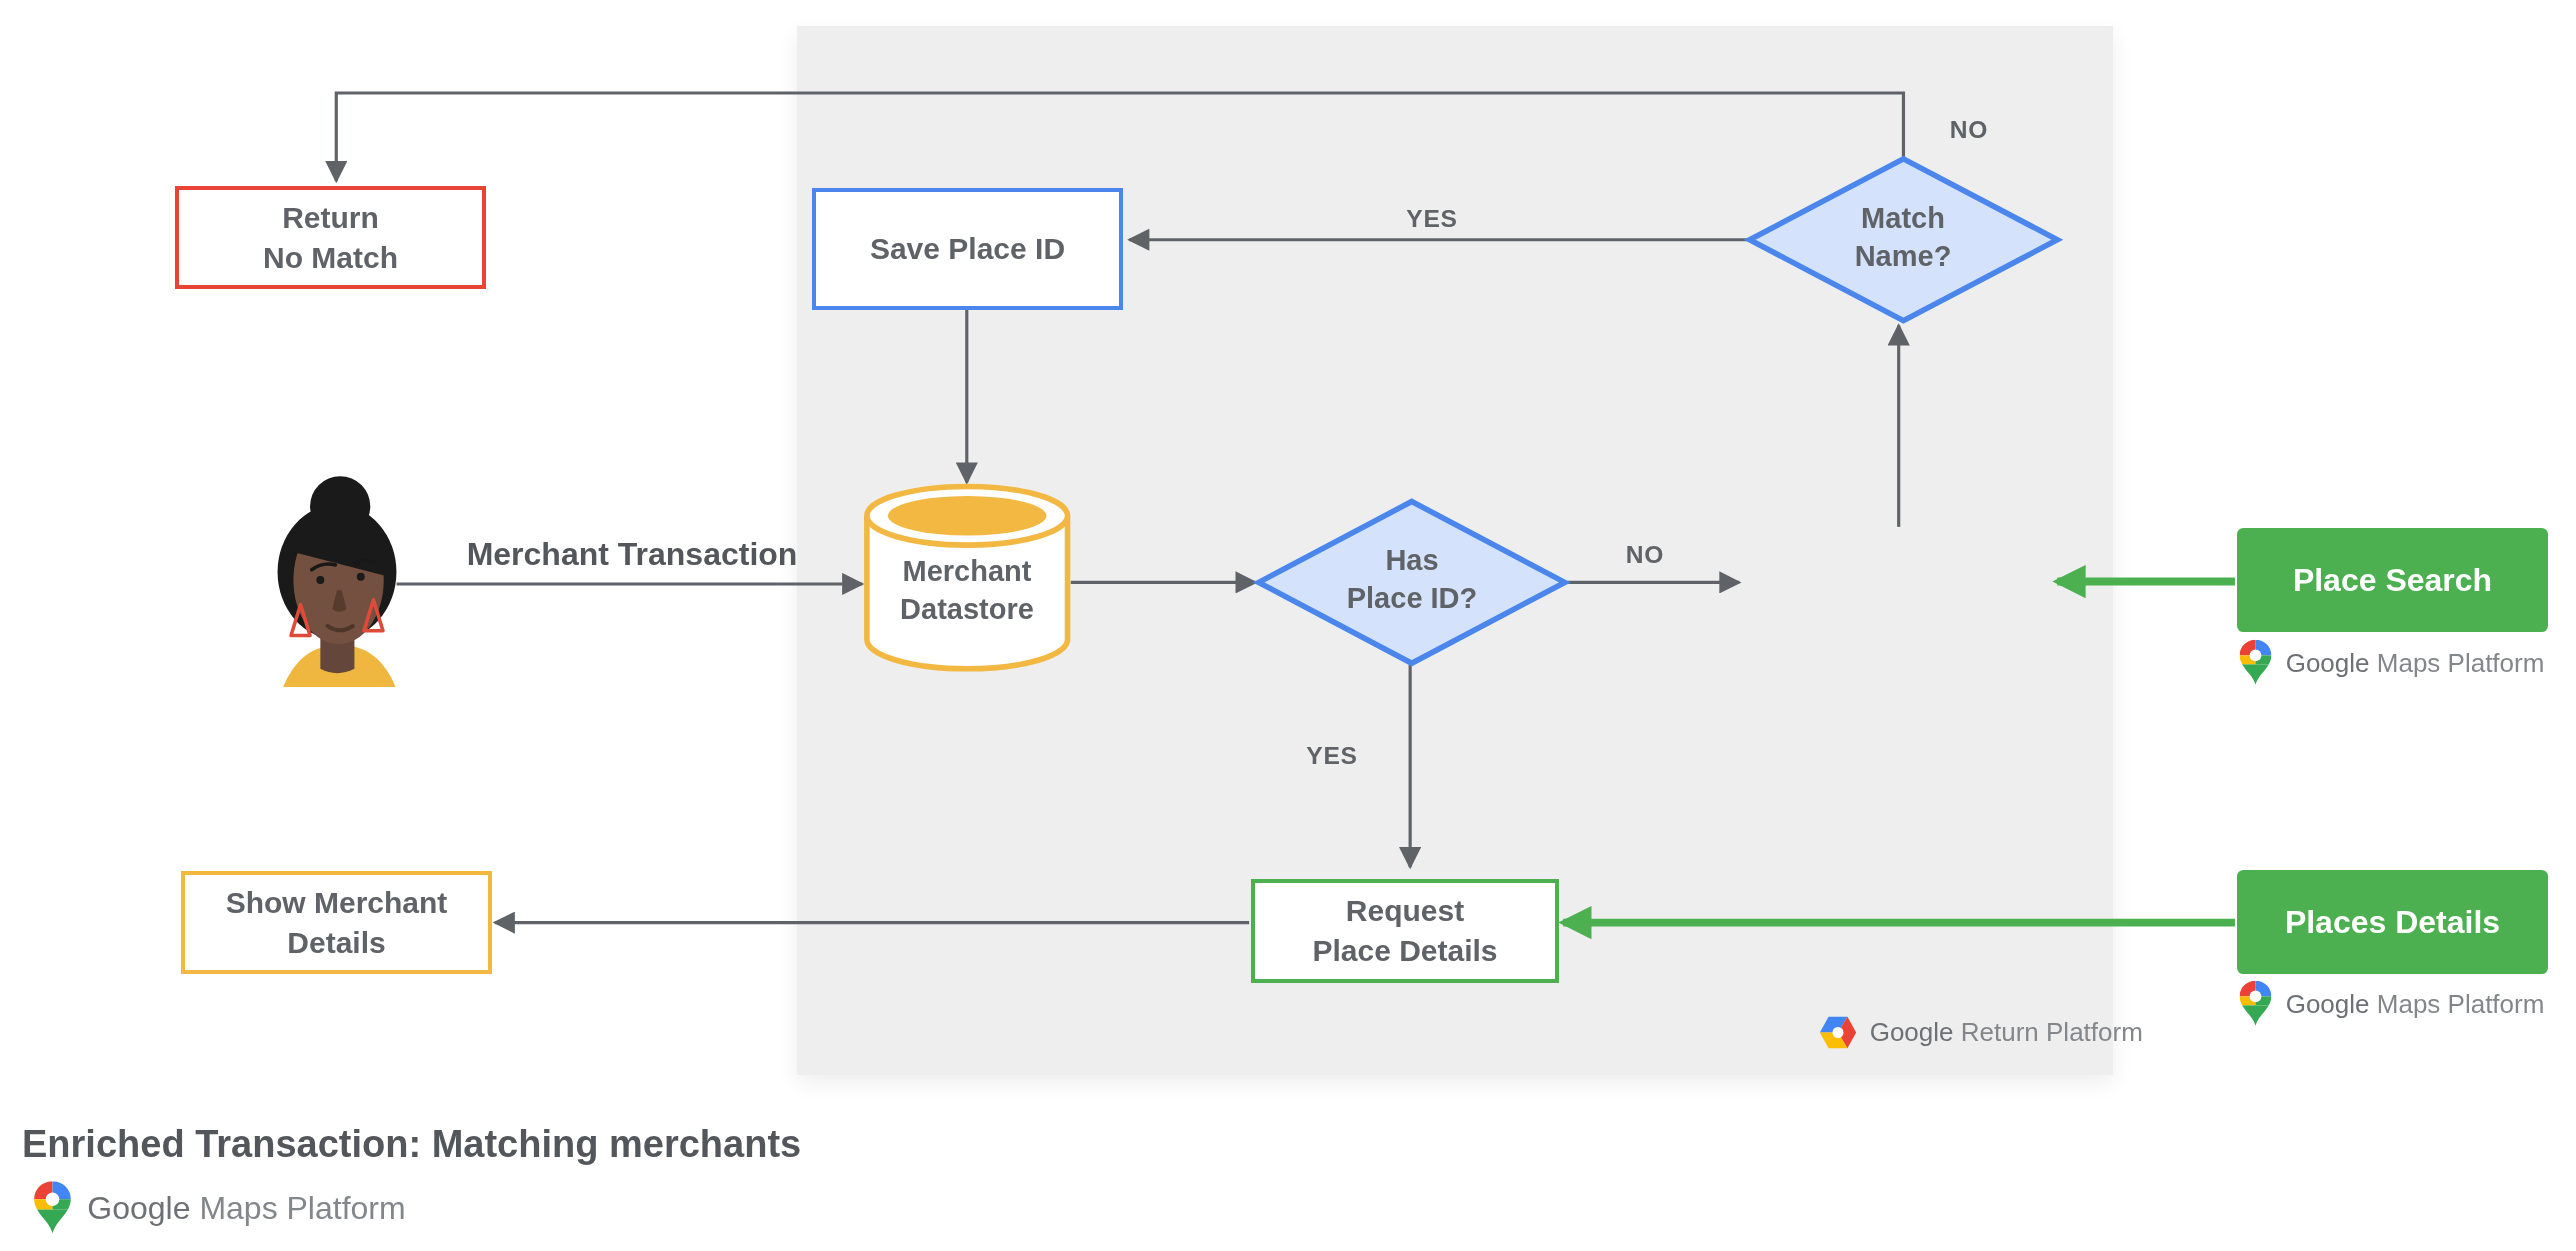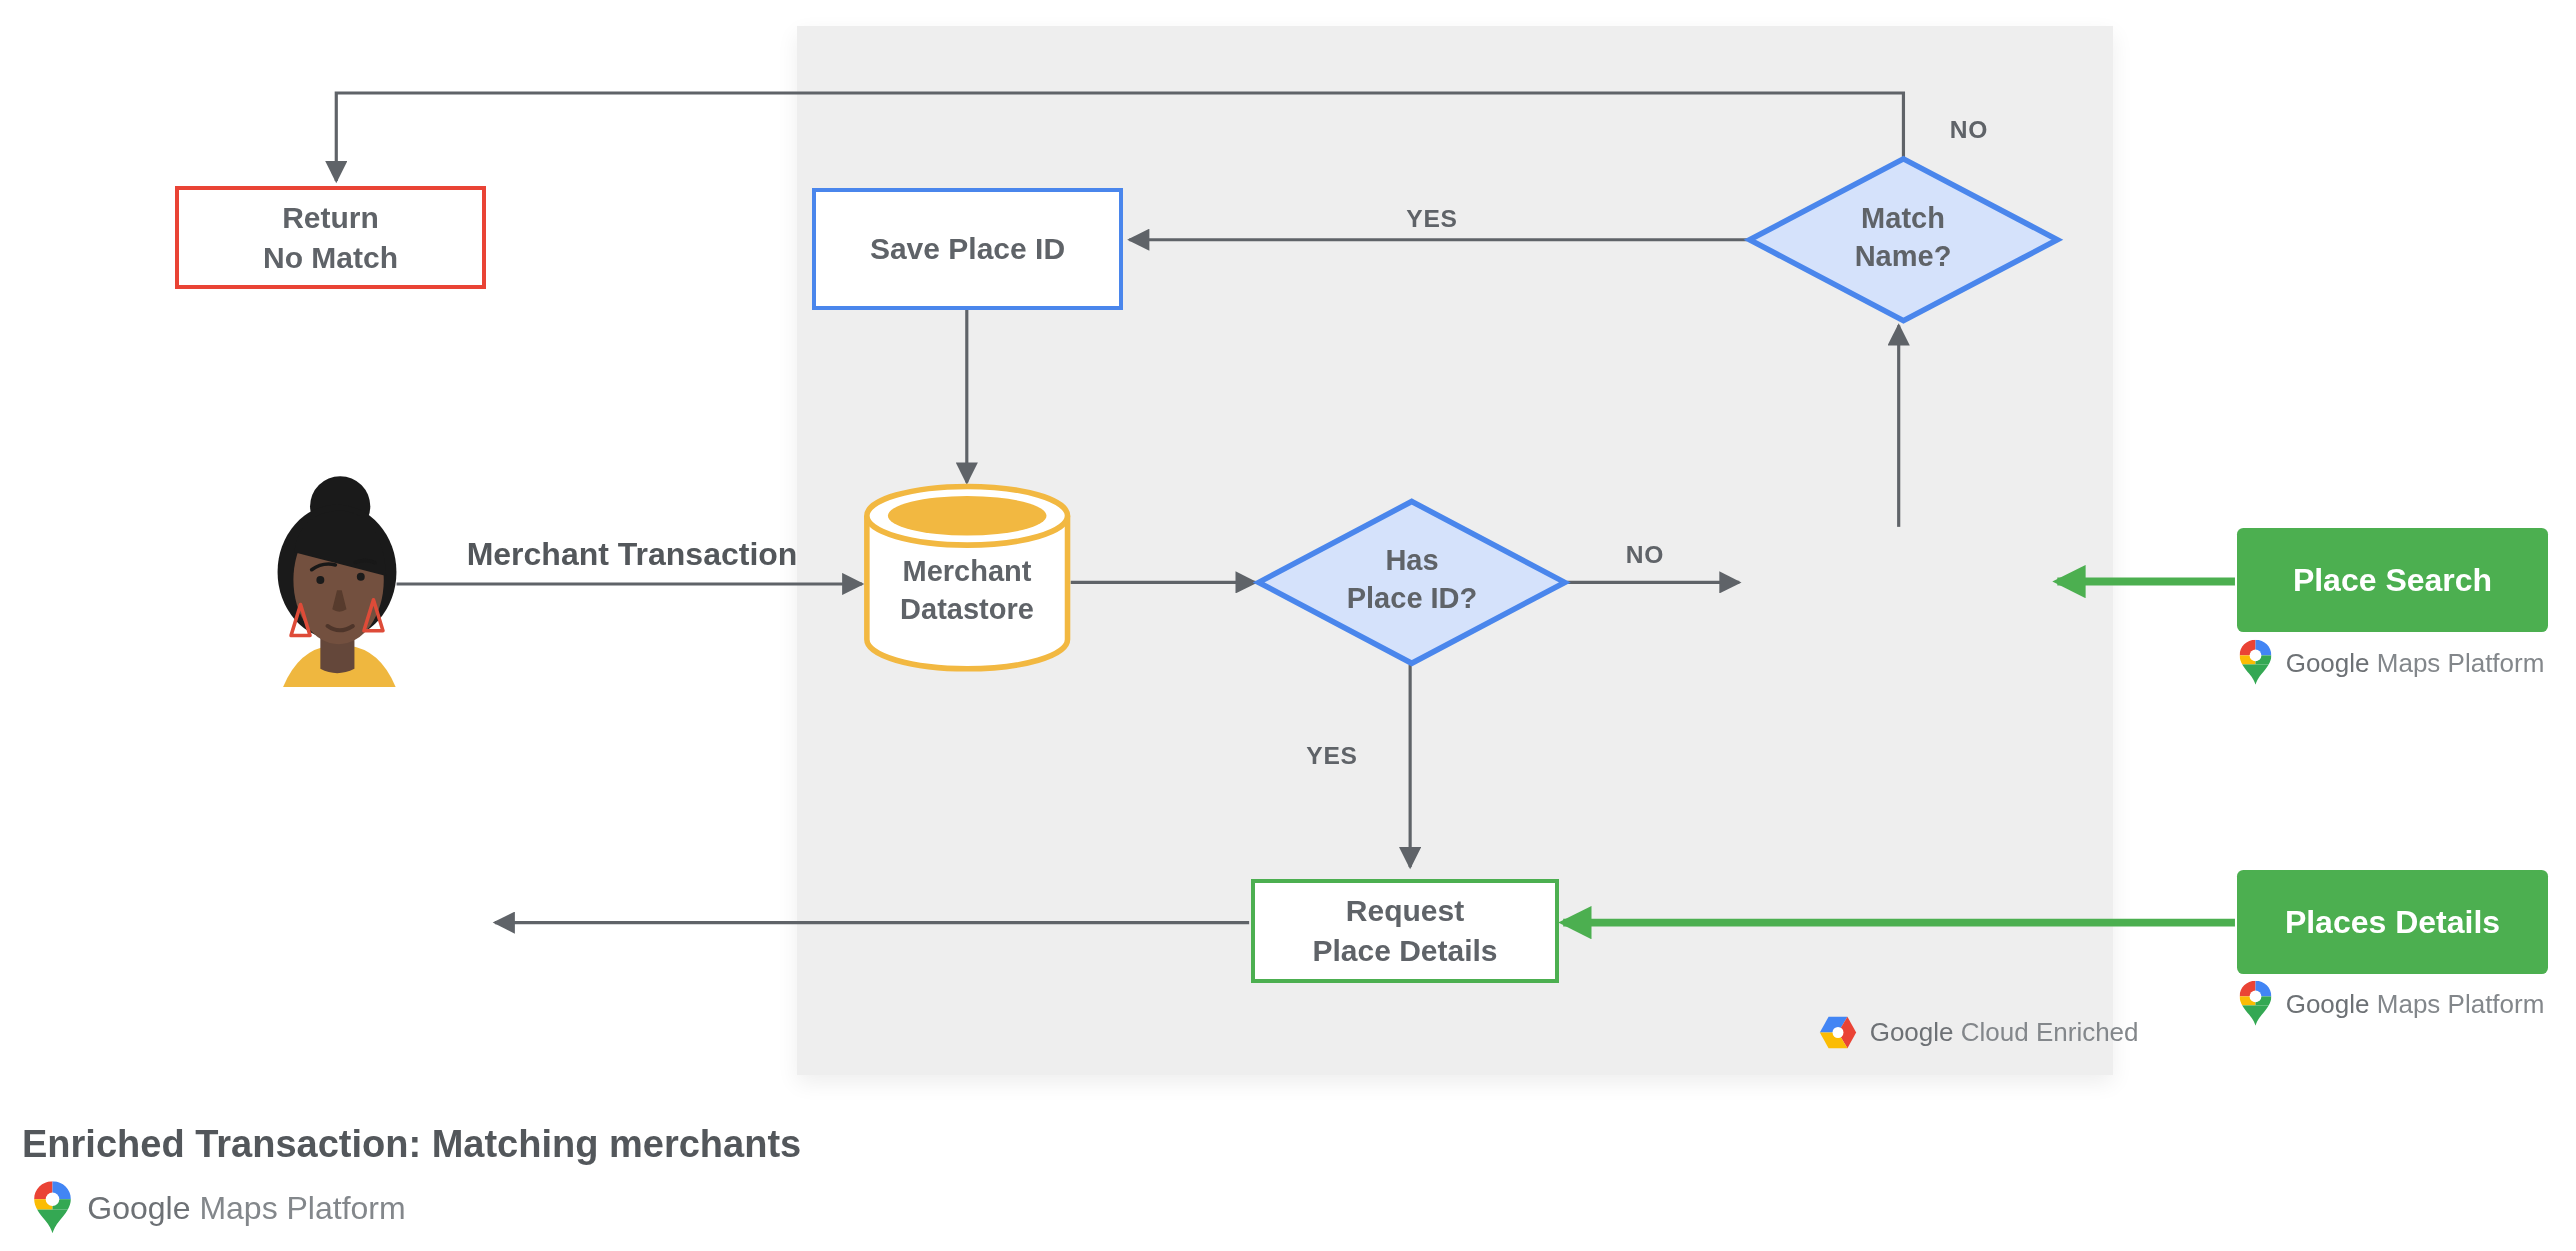--- a/index.html
+++ b/index.html
@@ -137,20 +137,22 @@
 
   <div class="node b-red" style="left:175px; top:186px; width:311px; height:103px;">Return
 No Match</div>
 
   <div class="node b-blue" style="left:812px; top:188px; width:311px; height:122px;">Save Place ID</div>
 
 
   <div class="node b-green" style="left:1251px; top:870px; width:308px; height:104px;margin-top:9px;">Request
 Place Details</div>
 
+  <div class="node b-yellow" style="left:181px; top:871px; width:311px; height:103px;">Show Merchant
+Details</div>
 
   <div class="gbox" style="left:2237px; top:528px; width:311px; height:104px;">Place Search</div>
 
   <div class="gbox" style="left:2237px; top:870px; width:311px; height:104px;">Places Details</div>
 
   <div class="dlabel" style="left:1903px; top:238px;">Match
 Name?</div>
   <div class="dlabel" style="left:1412px; top:580px;">Has
 Place ID?</div>
   <div class="dlabel" style="left:967px; top:591px;">Merchant
@@ -173,21 +175,21 @@
     <svg width="35" height="48" viewBox="0 0 44 60">
         <use href="#gmp-pin"></use>
       </svg>
     <div class="txt"><span>Google</span> <span class="lt">Maps Platform</span></div>
   </div>
 
   <div class="logo" style="left:1819px; top:1016px;">
     <svg width="38" height="33" viewBox="0 0 48 42">
         <use href="#gcp-hex"></use>
       </svg>
-    <div class="txt"><span>Google</span> <span class="lt">Cloud Enriched</span></div>
+    <div class="txt"><span>Google</span> <span class="lt">Return Platform</span></div>
   </div>
 
   <div class="title">Enriched Transaction: Matching merchants</div>
 
   <div class="logo logo-bottom" style="left:32px; top:1180px;">
     <svg width="41" height="56" viewBox="0 0 52 70">
         <use href="#gmp-pin"></use>
       </svg>
     <div class="txt"><span>Google</span> <span class="lt">Maps Platform</span></div>
   </div>

